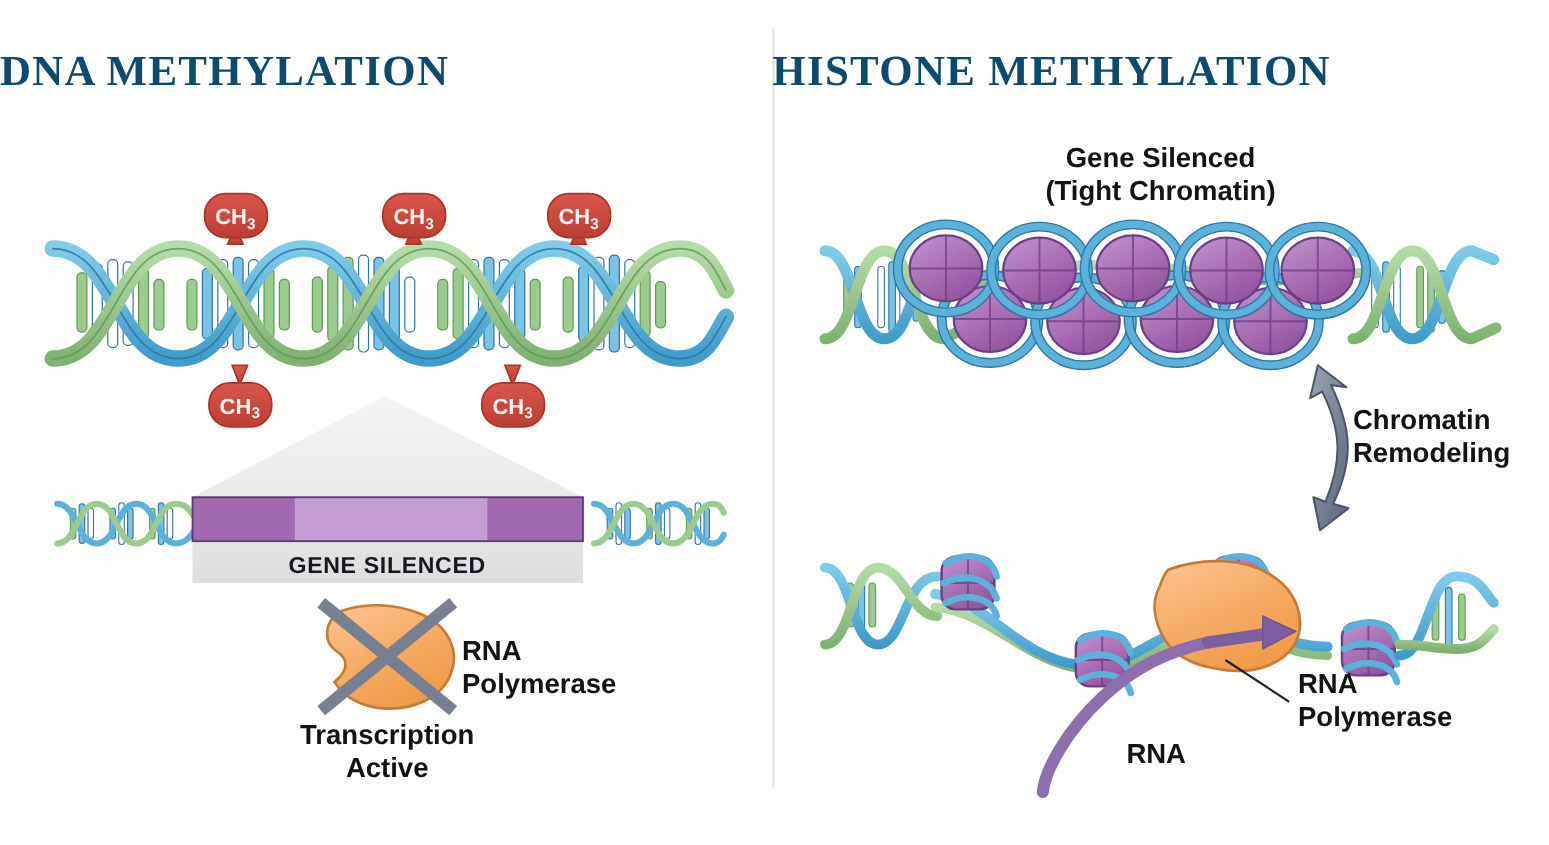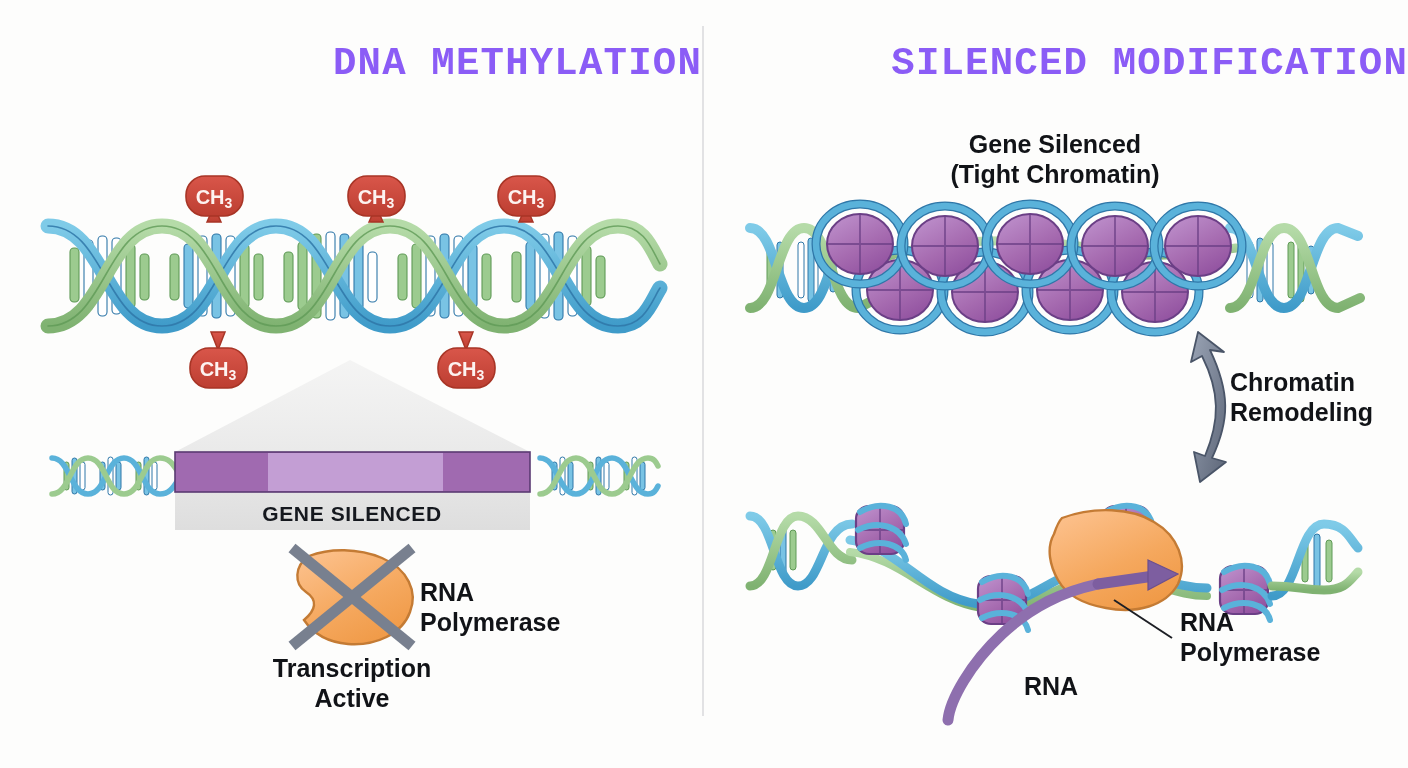--- a/index.html
+++ b/index.html
@@ -12,24 +12,24 @@
   }
   #root{position:relative;width:1408px;height:768px;}
   .panel{position:absolute;top:0;height:768px;}
   #panel-left{left:0;width:702px;}
   #panel-right{left:702px;width:706px;}
   .divider{
     position:absolute;left:702px;top:26px;width:2px;height:690px;
     background:#e2e2e4;
   }
   .panel-title{
-    position:absolute;width:100%;text-align:right;
+    position:absolute;width:100%;text-align:left;
     font-size:39px;font-weight:700;letter-spacing:1.2px;
-    color:#8b5cf6;
-    font-family:Liberation Mono, monospace;
+    color:#0c4a6e;
+    font-family:Liberation Serif, serif;
   }
   #title-left{top:42px;left:0;}
   #title-right{top:42px;left:0;}
   .lbl{
     position:absolute;color:#111317;font-weight:700;
     font-family:"Liberation Sans", sans-serif;
     line-height:1.18;text-align:center;white-space:pre-line;
   }
   svg{display:block;}
   .svgfull{position:absolute;left:0;top:0;}
@@ -218,21 +218,21 @@
 
     <div class="lbl" id="lbl-rna-pol-left" style="left:420px;top:578px;width:180px;text-align:left;font-size:25px;">RNA
 Polymerase</div>
 
     <div class="lbl" id="lbl-blocked" style="left:252px;top:654px;width:200px;font-size:25px;">Transcription
 Active</div>
   </div>
 
   <div class="panel" id="panel-right">
 
-    <div class="panel-title" id="title-right">SILENCED MODIFICATION</div>
+    <div class="panel-title" id="title-right">HISTONE METHYLATION</div>
 
     <svg class="svgfull" width="706" height="768" viewBox="0 0 706 768">
       <defs>
         <linearGradient id="nucGrad" x1="0.2" y1="0" x2="0.8" y2="1">
           <stop offset="0%" stop-color="#bd8fcb"></stop>
           <stop offset="55%" stop-color="#a66bb0"></stop>
           <stop offset="100%" stop-color="#8f4f9e"></stop>
         </linearGradient>
         <linearGradient id="rBlue" x1="0" y1="0" x2="0" y2="1">
           <stop offset="0%" stop-color="#7fcbe8"></stop>

